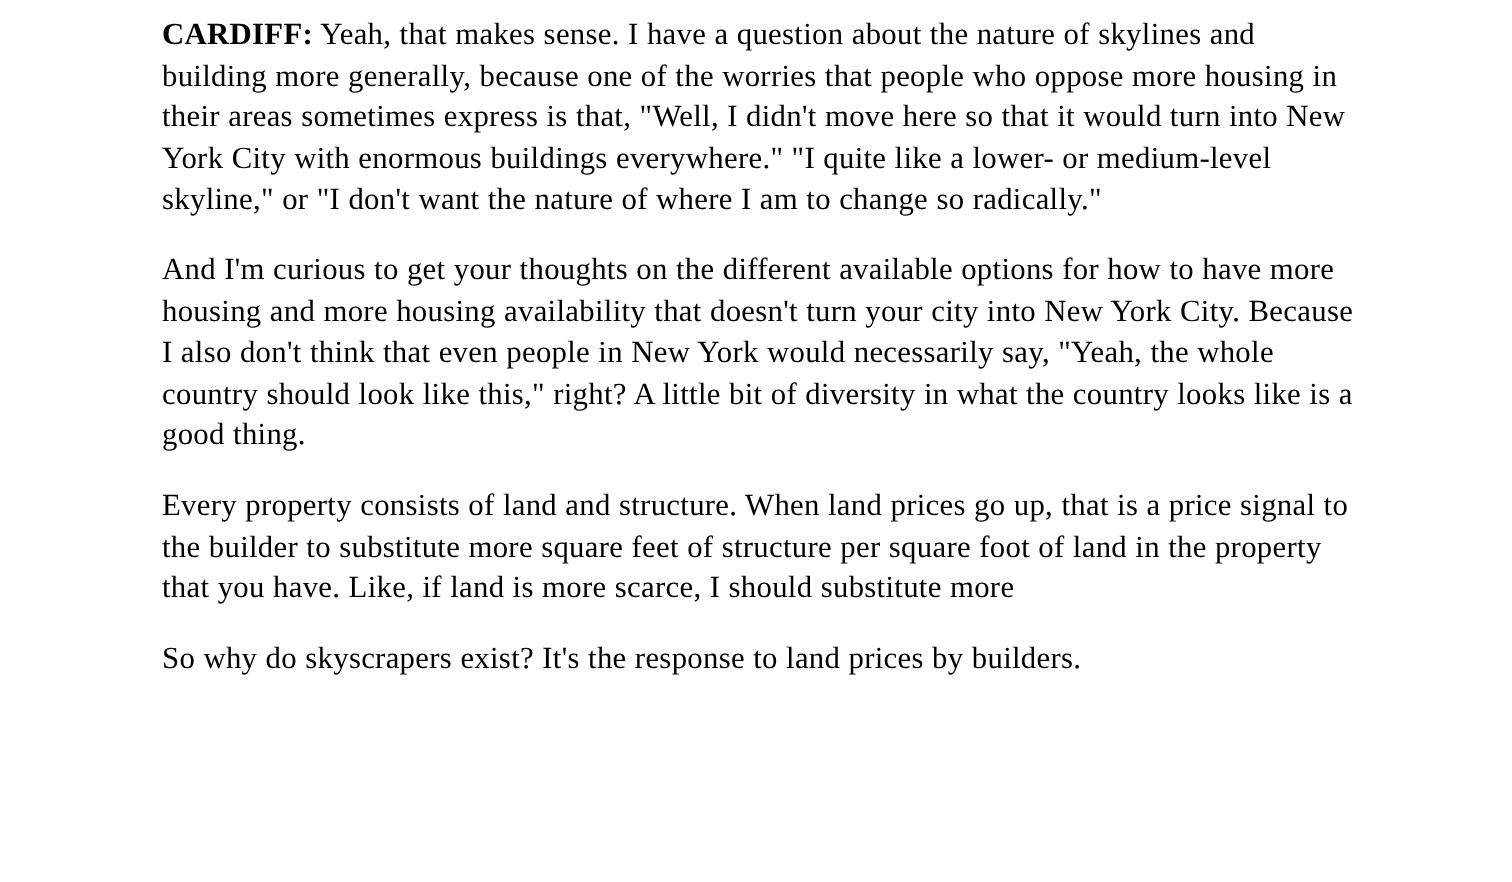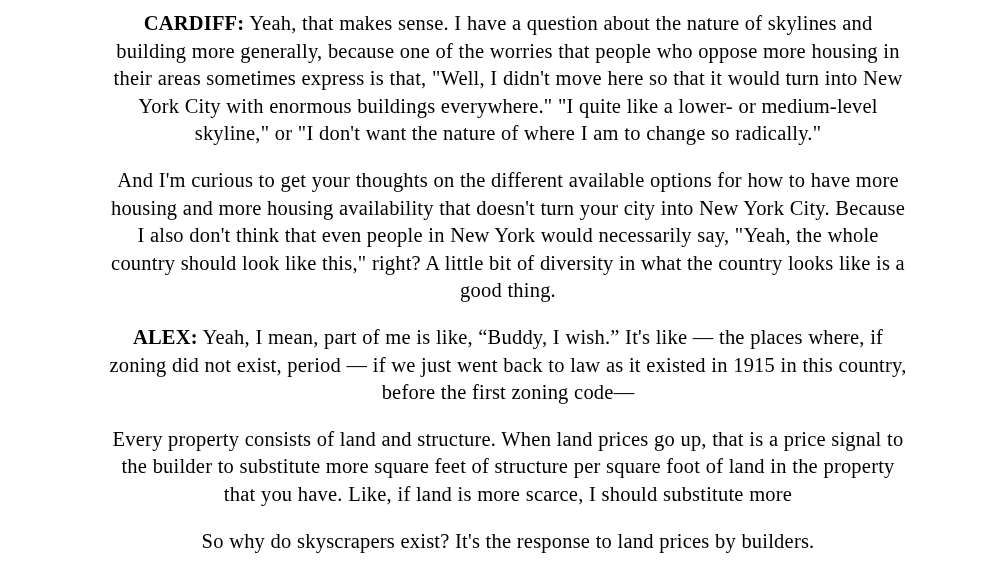--- a/index.html
+++ b/index.html
@@ -18,21 +18,21 @@
     box-sizing: border-box;
     width: 1008px;
     height: 588px;
     padding: 10px 100px 0 108px;
     background: #ffffff;
   }
   .para {
     font-size: 20.5px;
     line-height: 27.6px;
     margin: 0 0 19px 0;
-    text-align: center;
+    text-align: left;
     letter-spacing: 0.01em;
     word-spacing: 0.01em;
   }
   .para:last-child {
     margin-bottom: 0;
   }
   .speaker {
     font-weight: bold;
   }
 </style>
@@ -42,23 +42,20 @@
 <div class="page">
 
   <p class="para">
     <span class="speaker">CARDIFF:</span><span> Yeah, that makes sense. I have a question about the nature of skylines and building more generally, because one of the worries that people who oppose more housing in their areas sometimes express is that, "Well, I didn't move here so that it would turn into New York City with enormous buildings everywhere." "I quite like a lower- or medium-level skyline," or "I don't want the nature of where I am to change so radically."</span>
   </p>
 
   <p class="para">
     <span>And I'm curious to get your thoughts on the different available options for how to have more housing and more housing availability that doesn't turn your city into New York City. Because I also don't think that even people in New York would necessarily say, "Yeah, the whole country should look like this," right? A little bit of diversity in what the country looks like is a good thing.</span>
   </p>
 
-  <p class="para">
-    <span class="speaker">ALEX:</span><span> Yeah, I mean, part of me is like, “Buddy, I wish.” It's like — the places where, if zoning did not exist, period — if we just went back to law as it existed in 1915 in this country, before the first zoning code—</span>
-  </p>
 
   <p class="para">
     <span>Every property consists of land and structure. When land prices go up, that is a price signal to the builder to substitute more square feet of structure per square foot of land in the property that you have. Like, if land is more scarce, I should substitute more</span>
   </p>
 
   <p class="para">
     <span>So why do skyscrapers exist? It's the response to land prices by builders.</span>
   </p>
 
 </div>

